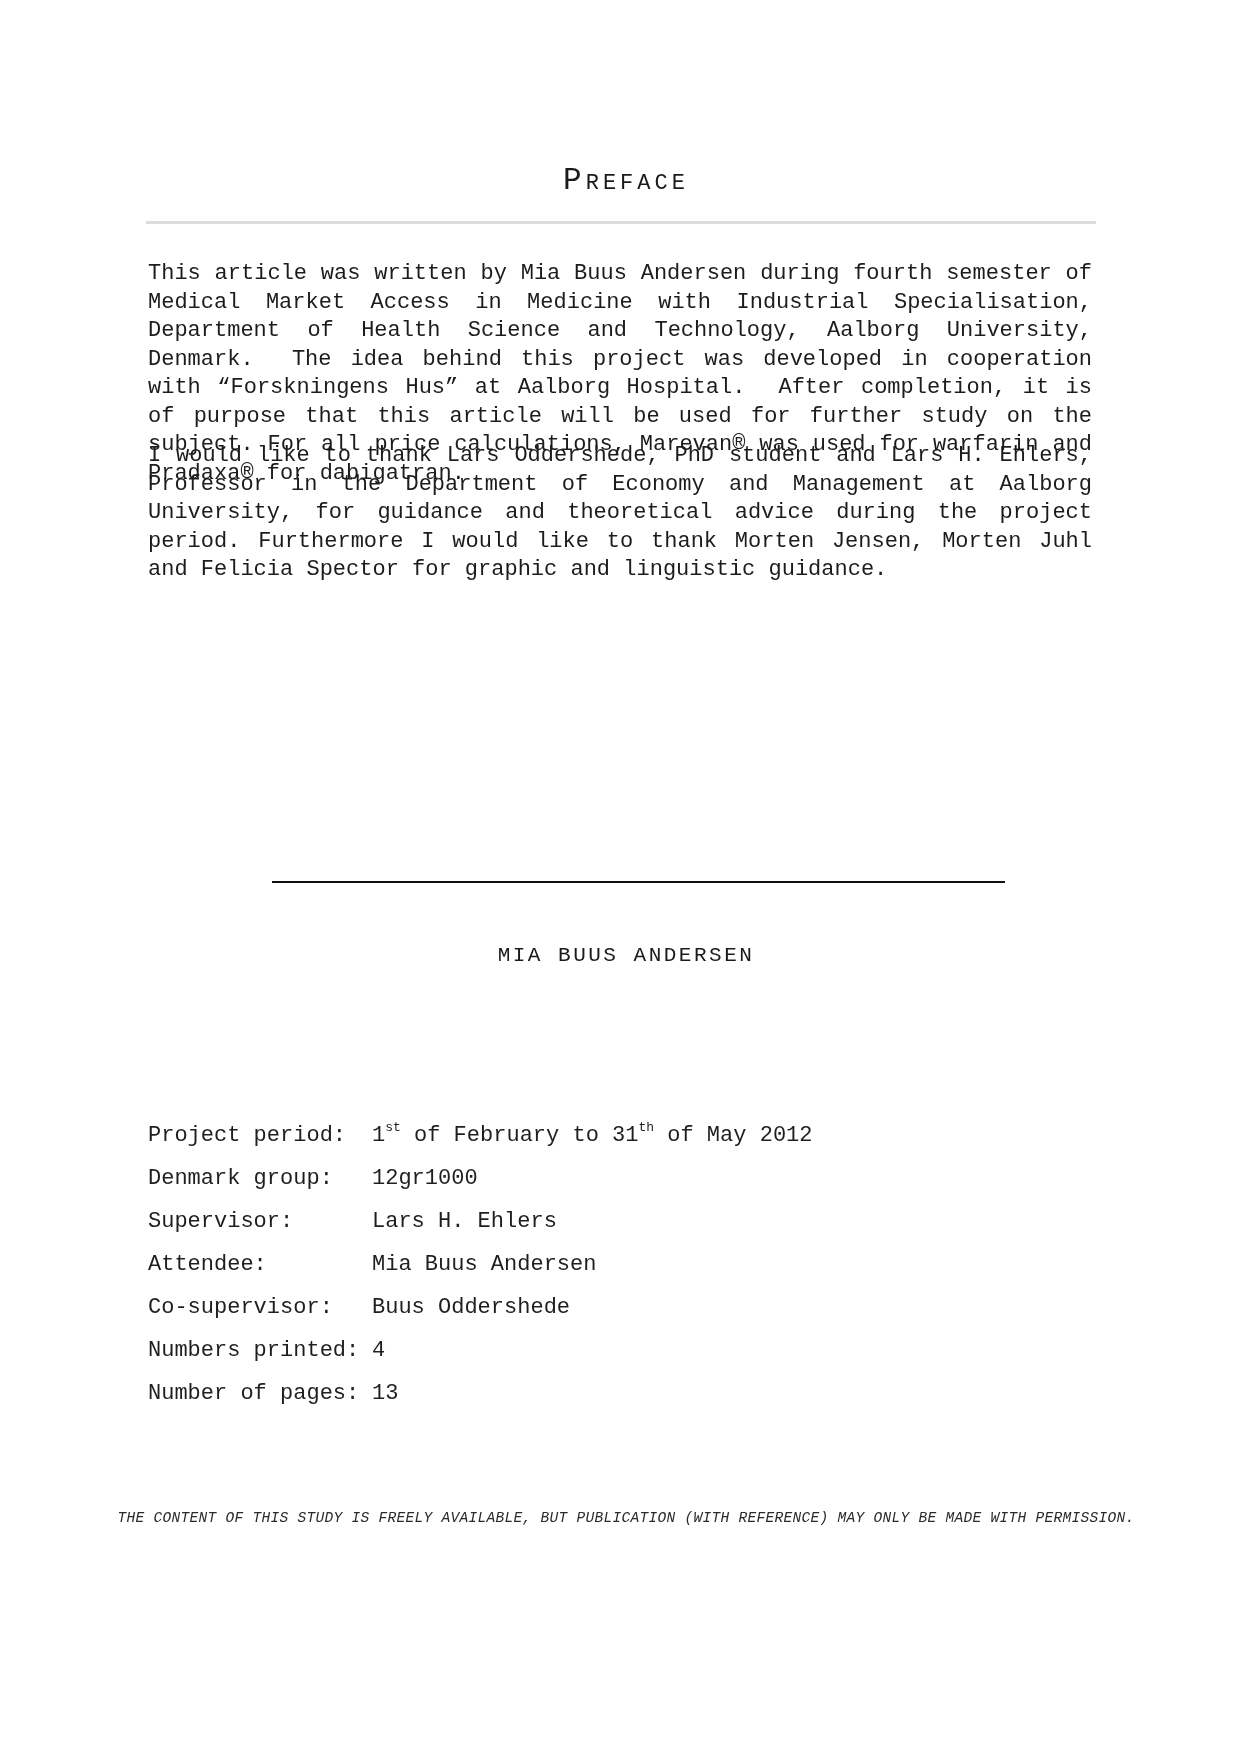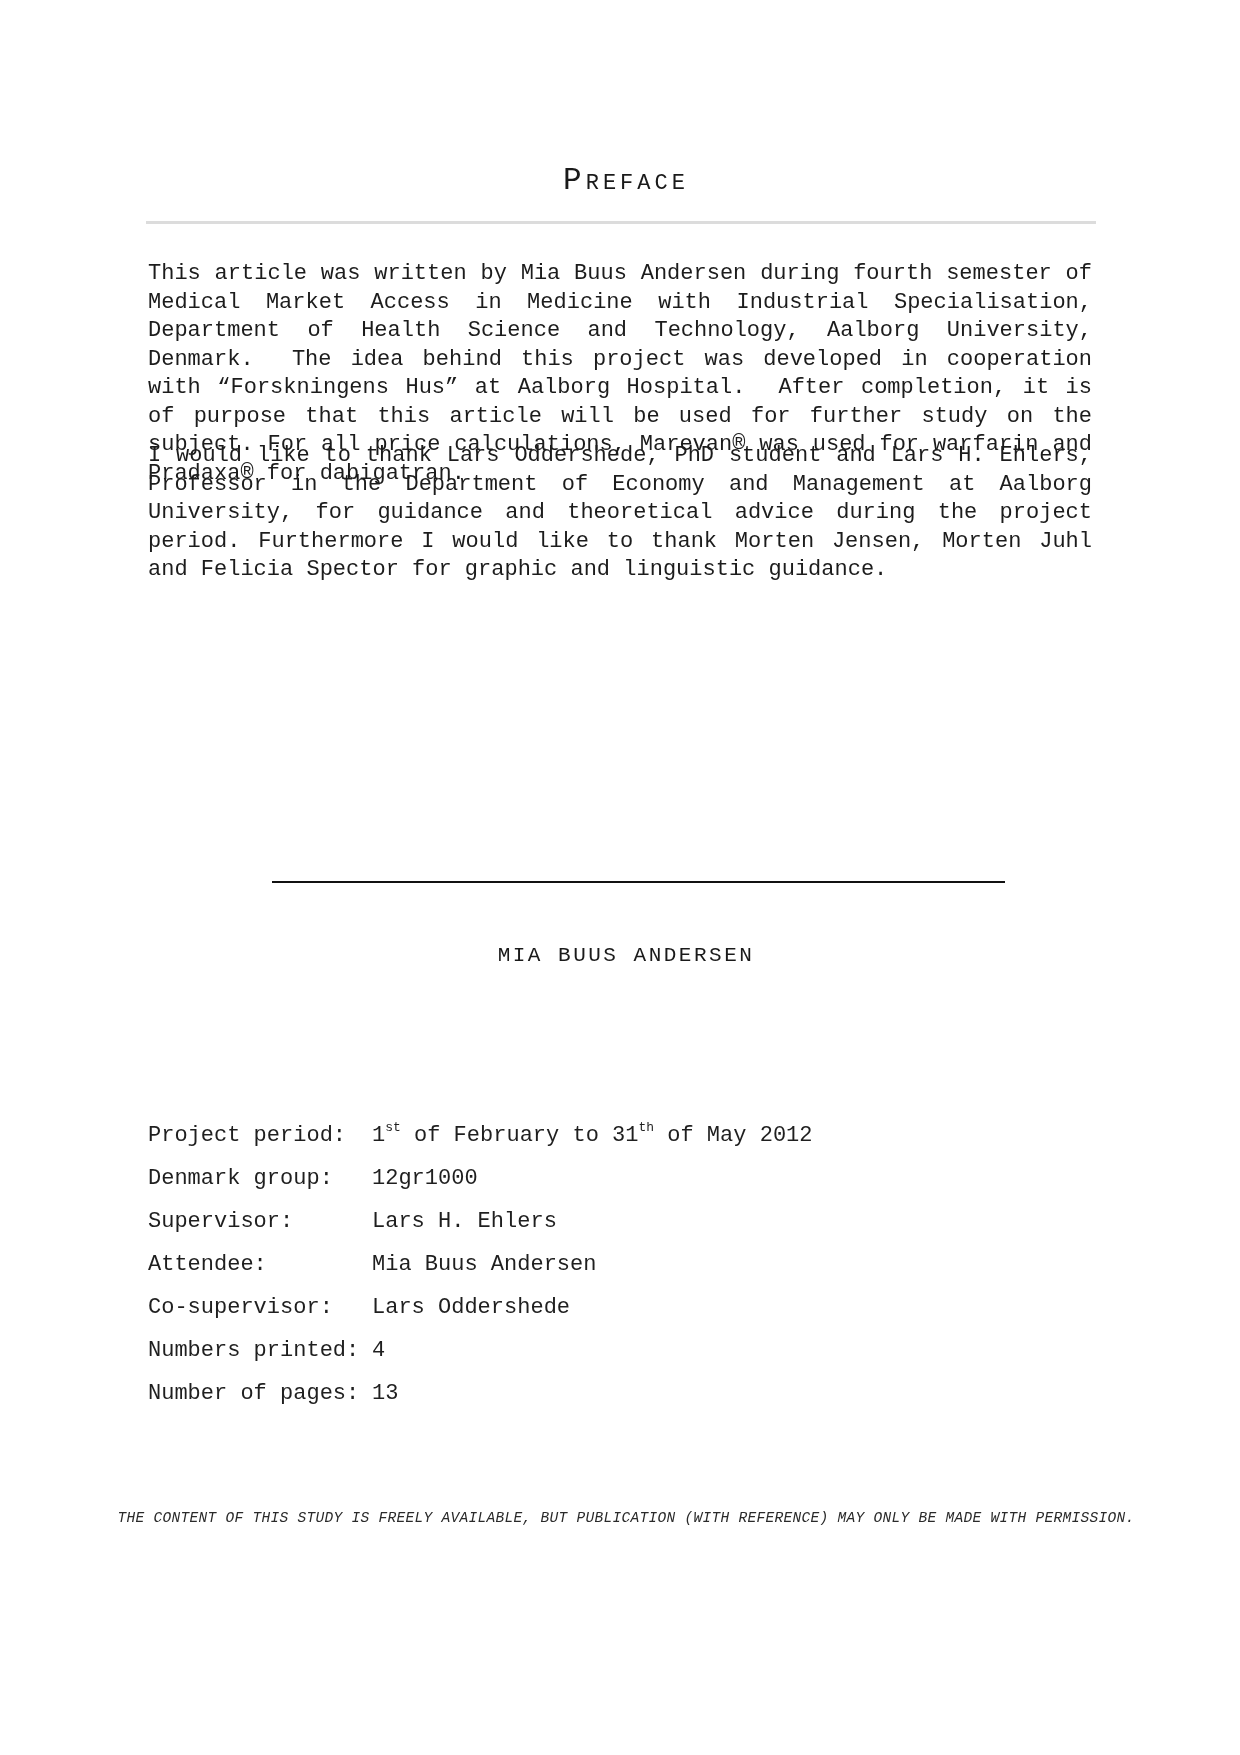--- a/index.html
+++ b/index.html
@@ -134,21 +134,21 @@
 
     <div class="detail-row">
       <span class="detail-label">Supervisor:</span><span class="detail-value">Lars H. Ehlers</span>
     </div>
 
     <div class="detail-row">
       <span class="detail-label">Attendee:</span><span class="detail-value">Mia Buus Andersen</span>
     </div>
 
     <div class="detail-row">
-      <span class="detail-label">Co-supervisor:</span><span class="detail-value">Lars Oddershede</span>
+      <span class="detail-label">Co-supervisor:</span><span class="detail-value">Buus Oddershede</span>
     </div>
 
     <div class="detail-row">
       <span class="detail-label">Numbers printed:</span><span class="detail-value">4</span>
     </div>
 
     <div class="detail-row">
       <span class="detail-label">Number of pages:</span><span class="detail-value">13</span>
     </div>
 

